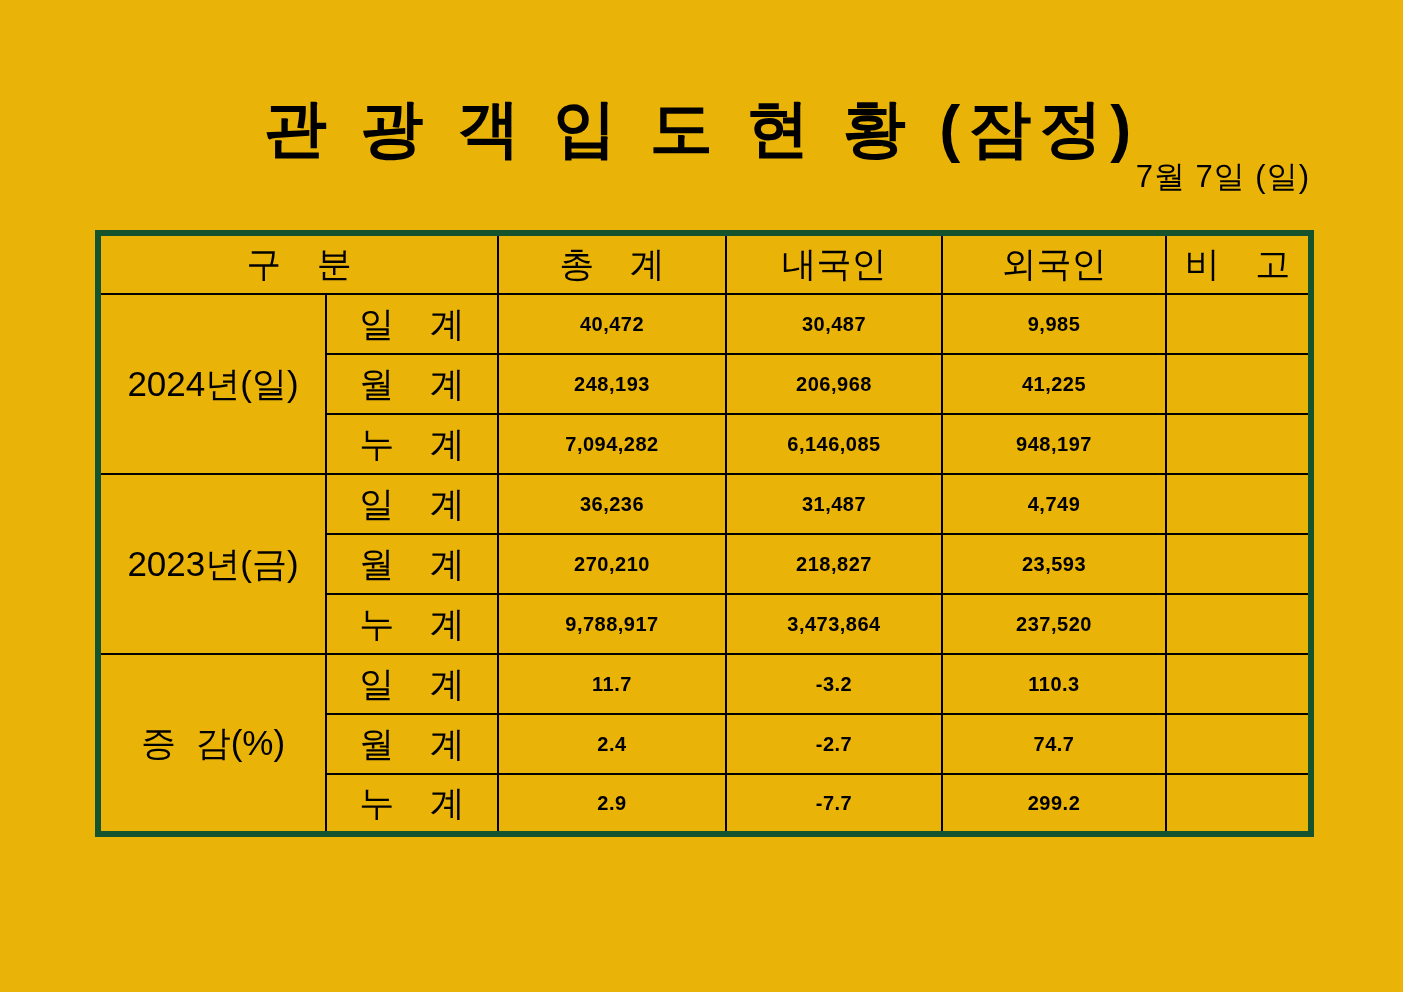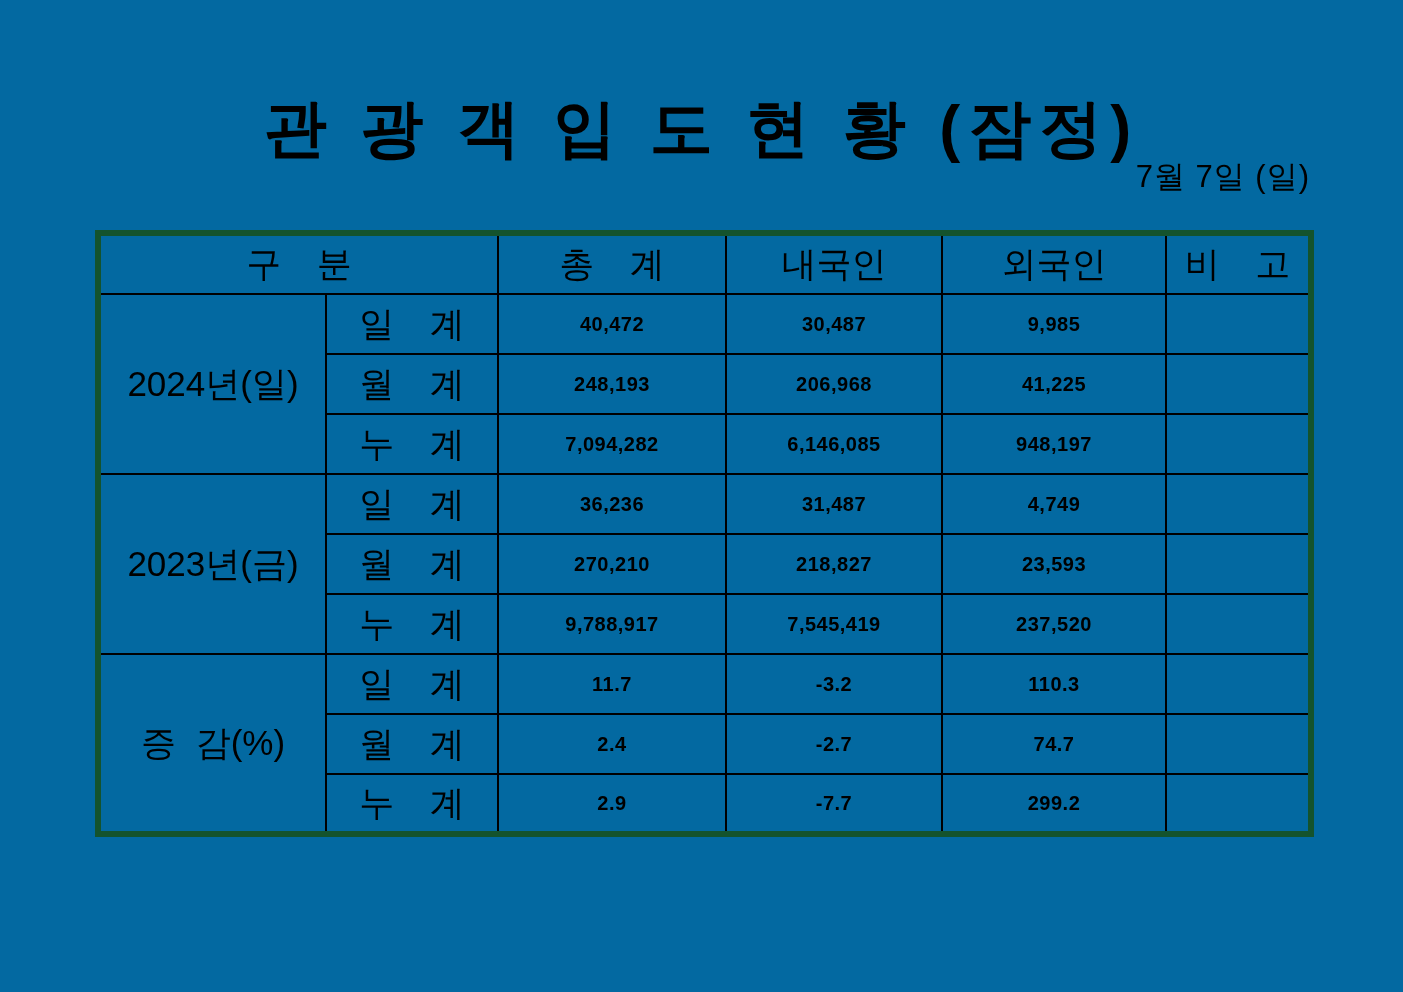--- a/index.html
+++ b/index.html
@@ -1,21 +1,21 @@
 <!DOCTYPE html>
 <html><head>
 <meta charset="utf-8">
 <style>
   * { margin: 0; padding: 0; box-sizing: border-box; }
   html, body { background: #ffffff; }
   .page {
     position: relative;
     width: 1403px;
     height: 992px;
-    background: #0369a1;
+    background: #eab308;
     color: #000000;
     font-family: "Liberation Sans", "DejaVu Sans", sans-serif;
     overflow: hidden;
   }
   .title {
     position: absolute;
     top: 94px;
     left: 0;
     width: 100%;
     text-align: center;
@@ -132,21 +132,21 @@
       <tr>
         <td class="lbl">월 계</td>
         <td class="num">270,210</td>
         <td class="num">218,827</td>
         <td class="num">23,593</td>
         <td class="num"></td>
       </tr>
       <tr>
         <td class="lbl">누 계</td>
         <td class="num">9,788,917</td>
-        <td class="num">7,545,419</td>
+        <td class="num">3,473,864</td>
         <td class="num">237,520</td>
         <td class="num"></td>
       </tr>
 
       <tr>
         <td rowspan="3" class="grp">증 감(%)</td>
         <td class="lbl">일 계</td>
         <td class="num">11.7</td>
         <td class="num">-3.2</td>
         <td class="num">110.3</td>

